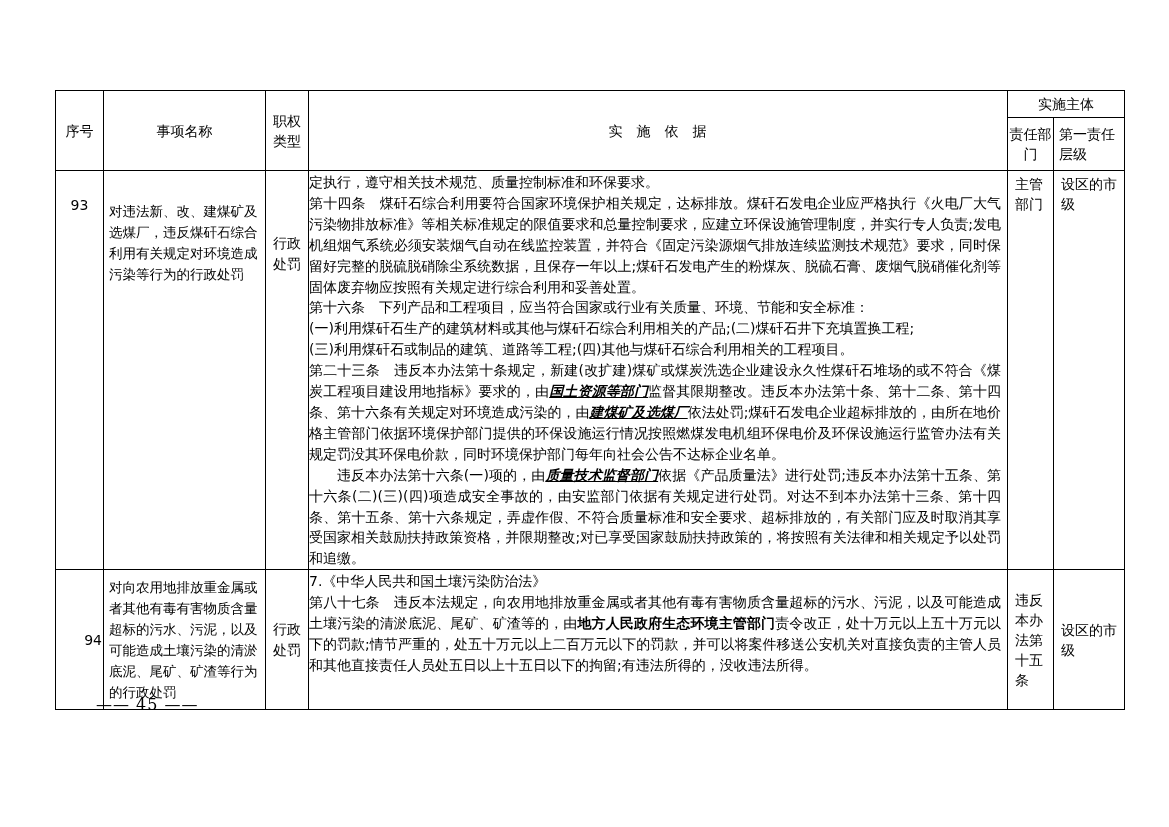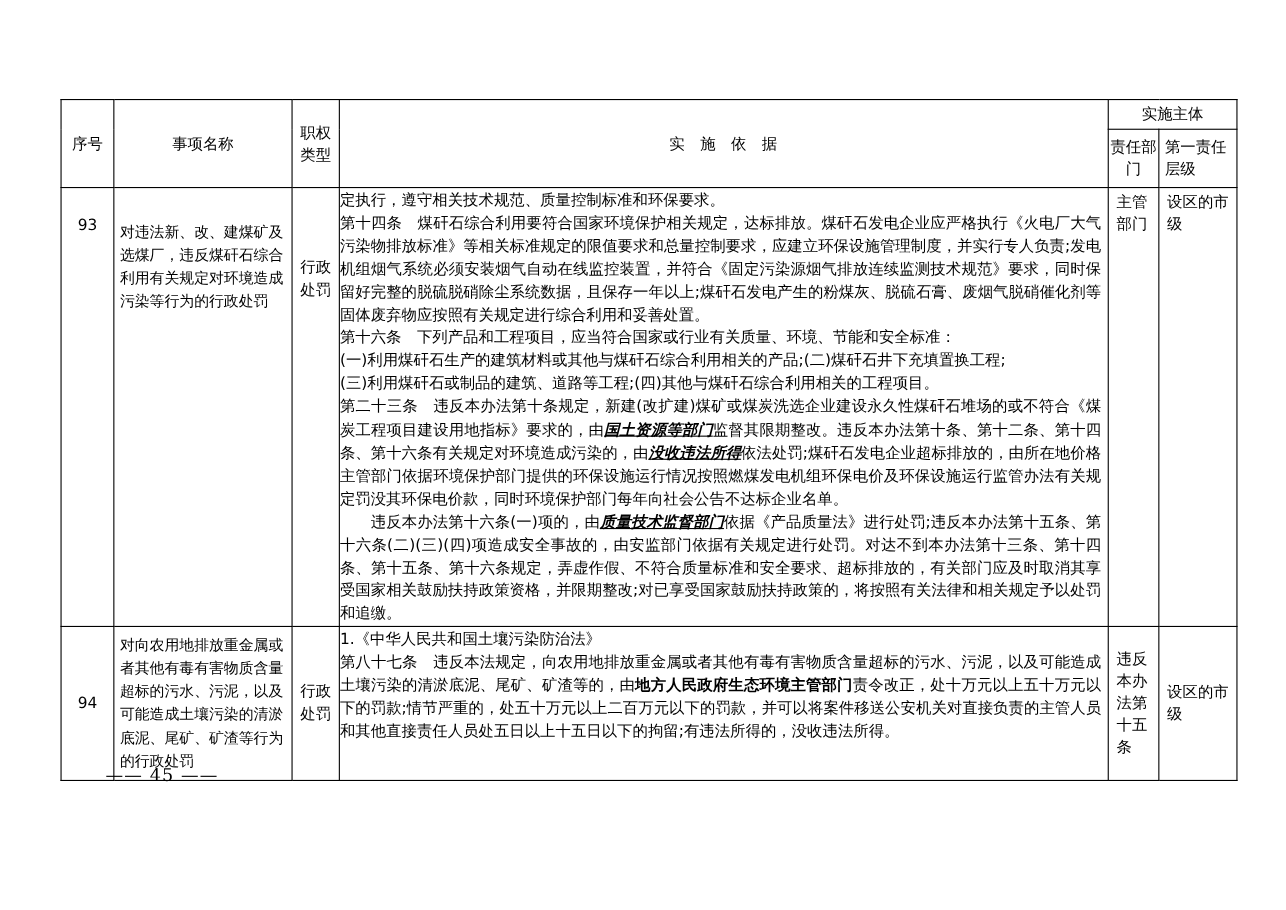--- a/index.html
+++ b/index.html
@@ -24,21 +24,21 @@
   tr.hr2{height:53px}
   tr.r93{height:380px}
   tr.r94{height:140px}
 
   .matrix th{font-size:14px;text-align:center;vertical-align:middle;line-height:20px;}
   th.h-yiju{letter-spacing:14px;padding-left:14px;}
   th.h-cengji{text-align:left;padding-left:5px;vertical-align:middle;}
 
   td.cell-num{font-size:14px;text-align:center;line-height:20px;}
   td.num-93{padding-top:24px;}
-  td.num-94{vertical-align:middle;}
+  td.num-94{vertical-align:middle;text-align:right;}
 
   td.cell-name{font-size:13.5px;line-height:21px;padding:0 5px;text-align:left;}
   td.name-93{padding-top:30px;}
   td.name-94{vertical-align:middle;}
 
   td.cell-zq{font-size:14px;line-height:21px;text-align:center;}
   td.zq-93{padding-top:62px;}
   td.zq-94{vertical-align:middle;}
 
   td.cell-yiju{font-size:14px;line-height:20.9px;padding:1px 6px 0 0;}
@@ -87,32 +87,32 @@
       <tr class="r93">
         <td class="cell-num num-93">93</td>
         <td class="cell-name name-93">对违法新、改、建煤矿及选煤厂，违反煤矸石综合利用有关规定对环境造成污染等行为的行政处罚</td>
         <td class="cell-zq zq-93">行政处罚</td>
         <td class="cell-yiju">
             <div class="para"><span>定执行，遵守相关技术规范、质量控制标准和环保要求。</span></div>
             <div class="para"><span>第十四条　煤矸石综合利用要符合国家环境保护相关规定，达标排放。煤矸石发电企业应严格执行《火电厂大气污染物排放标准》等相关标准规定的限值要求和总量控制要求，应建立环保设施管理制度，并实行专人负责;发电机组烟气系统必须安装烟气自动在线监控装置，并符合《固定污染源烟气排放连续监测技术规范》要求，同时保留好完整的脱硫脱硝除尘系统数据，且保存一年以上;煤矸石发电产生的粉煤灰、脱硫石膏、废烟气脱硝催化剂等固体废弃物应按照有关规定进行综合利用和妥善处置。</span></div>
             <div class="para"><span>第十六条　下列产品和工程项目，应当符合国家或行业有关质量、环境、节能和安全标准：</span></div>
             <div class="para"><span>(一)利用煤矸石生产的建筑材料或其他与煤矸石综合利用相关的产品;(二)煤矸石井下充填置换工程;</span></div>
             <div class="para"><span>(三)利用煤矸石或制品的建筑、道路等工程;(四)其他与煤矸石综合利用相关的工程项目。</span></div>
-            <div class="para"><span>第二十三条　违反本办法第十条规定，新建(改扩建)煤矿或煤炭洗选企业建设永久性煤矸石堆场的或不符合《煤炭工程项目建设用地指标》要求的，由</span><span class="run-b run-u">国土资源等部门</span><span>监督其限期整改。违反本办法第十条、第十二条、第十四条、第十六条有关规定对环境造成污染的，由</span><span class="run-b run-u">没收违法所得</span><span>依法处罚;煤矸石发电企业超标排放的，由所在地价格主管部门依据环境保护部门提供的环保设施运行情况按照燃煤发电机组环保电价及环保设施运行监管办法有关规定罚没其环保电价款，同时环境保护部门每年向社会公告不达标企业名单。</span></div>
+            <div class="para"><span>第二十三条　违反本办法第十条规定，新建(改扩建)煤矿或煤炭洗选企业建设永久性煤矸石堆场的或不符合《煤炭工程项目建设用地指标》要求的，由</span><span class="run-b run-u">国土资源等部门</span><span>监督其限期整改。违反本办法第十条、第十二条、第十四条、第十六条有关规定对环境造成污染的，由</span><span class="run-b run-u">建煤矿及选煤厂</span><span>依法处罚;煤矸石发电企业超标排放的，由所在地价格主管部门依据环境保护部门提供的环保设施运行情况按照燃煤发电机组环保电价及环保设施运行监管办法有关规定罚没其环保电价款，同时环境保护部门每年向社会公告不达标企业名单。</span></div>
             <div class="para indent"><span>违反本办法第十六条(一)项的，由</span><span class="run-b run-u">质量技术监督部门</span><span>依据《产品质量法》进行处罚;违反本办法第十五条、第十六条(二)(三)(四)项造成安全事故的，由安监部门依据有关规定进行处罚。对达不到本办法第十三条、第十四条、第十五条、第十六条规定，弄虚作假、不符合质量标准和安全要求、超标排放的，有关部门应及时取消其享受国家相关鼓励扶持政策资格，并限期整改;对已享受国家鼓励扶持政策的，将按照有关法律和相关规定予以处罚和追缴。</span></div>
           </td>
         <td class="cell-side">主管部门</td>
         <td class="cell-side">设区的市级</td>
       </tr>
       <tr class="r94">
         <td class="cell-num num-94">94</td>
         <td class="cell-name name-94">对向农用地排放重金属或者其他有毒有害物质含量超标的污水、污泥，以及可能造成土壤污染的清淤底泥、尾矿、矿渣等行为的行政处罚</td>
         <td class="cell-zq zq-94">行政处罚</td>
         <td class="cell-yiju">
-            <div class="para"><span>1.《中华人民共和国土壤污染防治法》</span></div>
+            <div class="para"><span>7.《中华人民共和国土壤污染防治法》</span></div>
             <div class="para"><span>第八十七条　违反本法规定，向农用地排放重金属或者其他有毒有害物质含量超标的污水、污泥，以及可能造成土壤污染的清淤底泥、尾矿、矿渣等的，由</span><span class="run-b">地方人民政府生态环境主管部门</span><span>责令改正，处十万元以上五十万元以下的罚款;情节严重的，处五十万元以上二百万元以下的罚款，并可以将案件移送公安机关对直接负责的主管人员和其他直接责任人员处五日以上十五日以下的拘留;有违法所得的，没收违法所得。</span></div>
           </td>
         <td class="cell-side side-94">违反本办法第十五条</td>
         <td class="cell-side side-94">设区的市级</td>
       </tr>
     </tbody>
   </table>
 
   <div class="footer">—— 45 ——</div>
 

